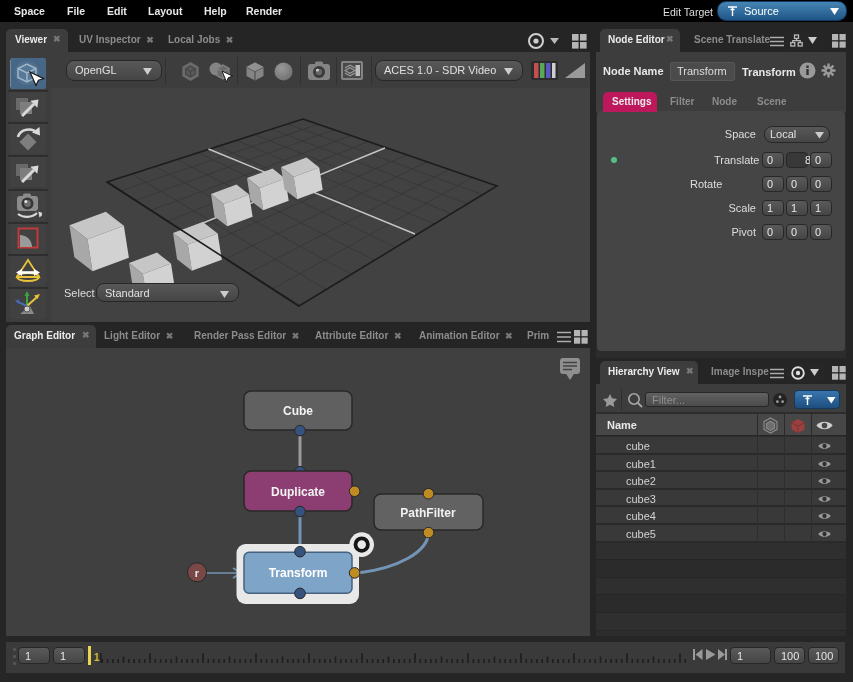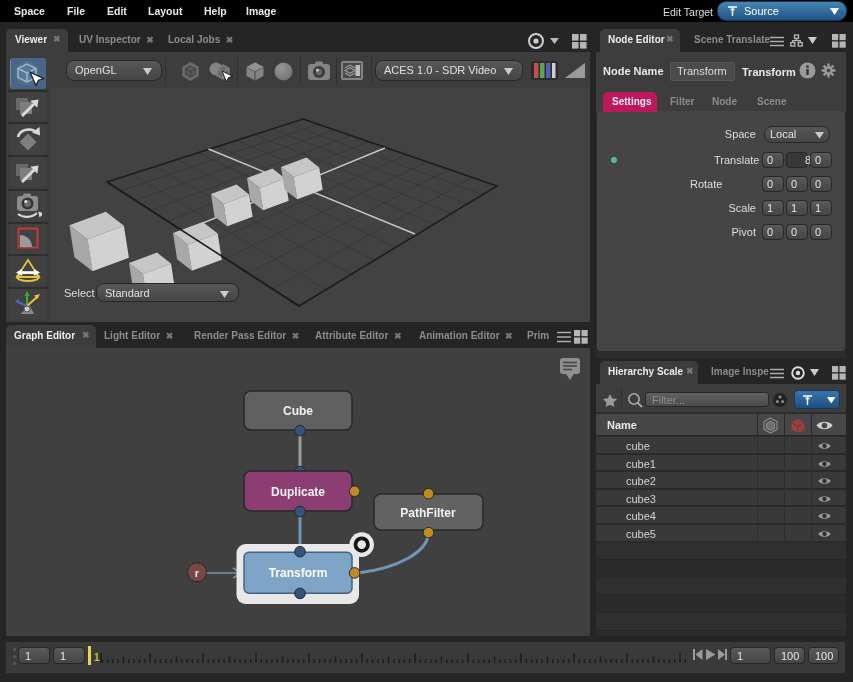--- a/index.html
+++ b/index.html
@@ -14,21 +14,21 @@
 .blbl{position:absolute;color:#e8e8e8;font-size:11px;font-weight:bold}
 </style></head>
 <body>
 
 <div class="abs" style="left:0;top:0;width:853px;height:22px;background:#000"></div>
 <div class="blbl" style="left:14px;top:5px;font-size:10.5px">Space</div>
 <div class="blbl" style="left:67px;top:5px;font-size:10.5px">File</div>
 <div class="blbl" style="left:107px;top:5px;font-size:10.5px">Edit</div>
 <div class="blbl" style="left:148px;top:5px;font-size:10.5px">Layout</div>
 <div class="blbl" style="left:204px;top:5px;font-size:10.5px">Help</div>
-<div class="blbl" style="left:246px;top:5px;font-size:10.5px">Image</div>
+<div class="blbl" style="left:246px;top:5px;font-size:10.5px">Render</div>
 <div class="lbl" style="left:663px;top:6px;font-size:10.5px">Edit Target</div>
 <div class="abs" style="left:717px;top:1px;width:130px;height:20px;border-radius:9px;background:linear-gradient(#4585b4,#1f5587);border:1px solid #123a5e">
   <svg class="abs" style="left:8px;top:3px" width="13" height="13" viewBox="0 0 13 13">
       <g stroke="#fff" stroke-width="1.4" fill="none">
         <path d="M2 2h9M6.5 2v9M4.5 4.5h4"></path>
       </g>
     </svg>
   <span class="abs" style="left:26px;top:3px;color:#fff;font-size:11px">Source</span>
   <svg class="abs" style="left:112px;top:6px" width="10" height="8">
       <path d="M0 0h9l-4.5 7z" fill="#fff"></path>
@@ -410,21 +410,21 @@
 <div class="fld" style="left:786px;top:224px;width:22px;height:16px">
     <span style="position:absolute;left:4px;top:1px">0</span>
   </div>
 <div class="fld" style="left:810px;top:224px;width:22px;height:16px">
     <span style="position:absolute;left:4px;top:1px">0</span>
   </div>
 
 <div class="abs" style="left:596px;top:384px;width:250px;height:252px;background:#2d2d2d"></div>
 <div class="abs" style="left:596px;top:384px;width:250px;height:28px;background:#3d3d3d"></div>
 <div class="tab" style="left:600px;top:361px;width:98px;height:23px">
-    <span style="position:absolute;left:8px;top:5px">Hierarchy Scale</span>
+    <span style="position:absolute;left:8px;top:5px">Hierarchy View</span>
     <span class="tabx" style="position:absolute;left:86px;top:5px">✖</span>
   </div>
 <div class="itab" style="left:711px;top:366px">Image Inspe</div>
 <svg class="abs" style="left:770px;top:368px" width="14" height="11">
     <g stroke="#adadad" stroke-width="1.6">
       <path d="M0 1.5h14M0 5.5h14M0 9.5h14"></path>
     </g>
   </svg>
 <div class="abs" style="left:786px;top:363px;width:38px;height:19px;background:#262626;border-radius:3px"></div>
 <svg class="abs" style="left:791px;top:366px" width="14" height="14">

